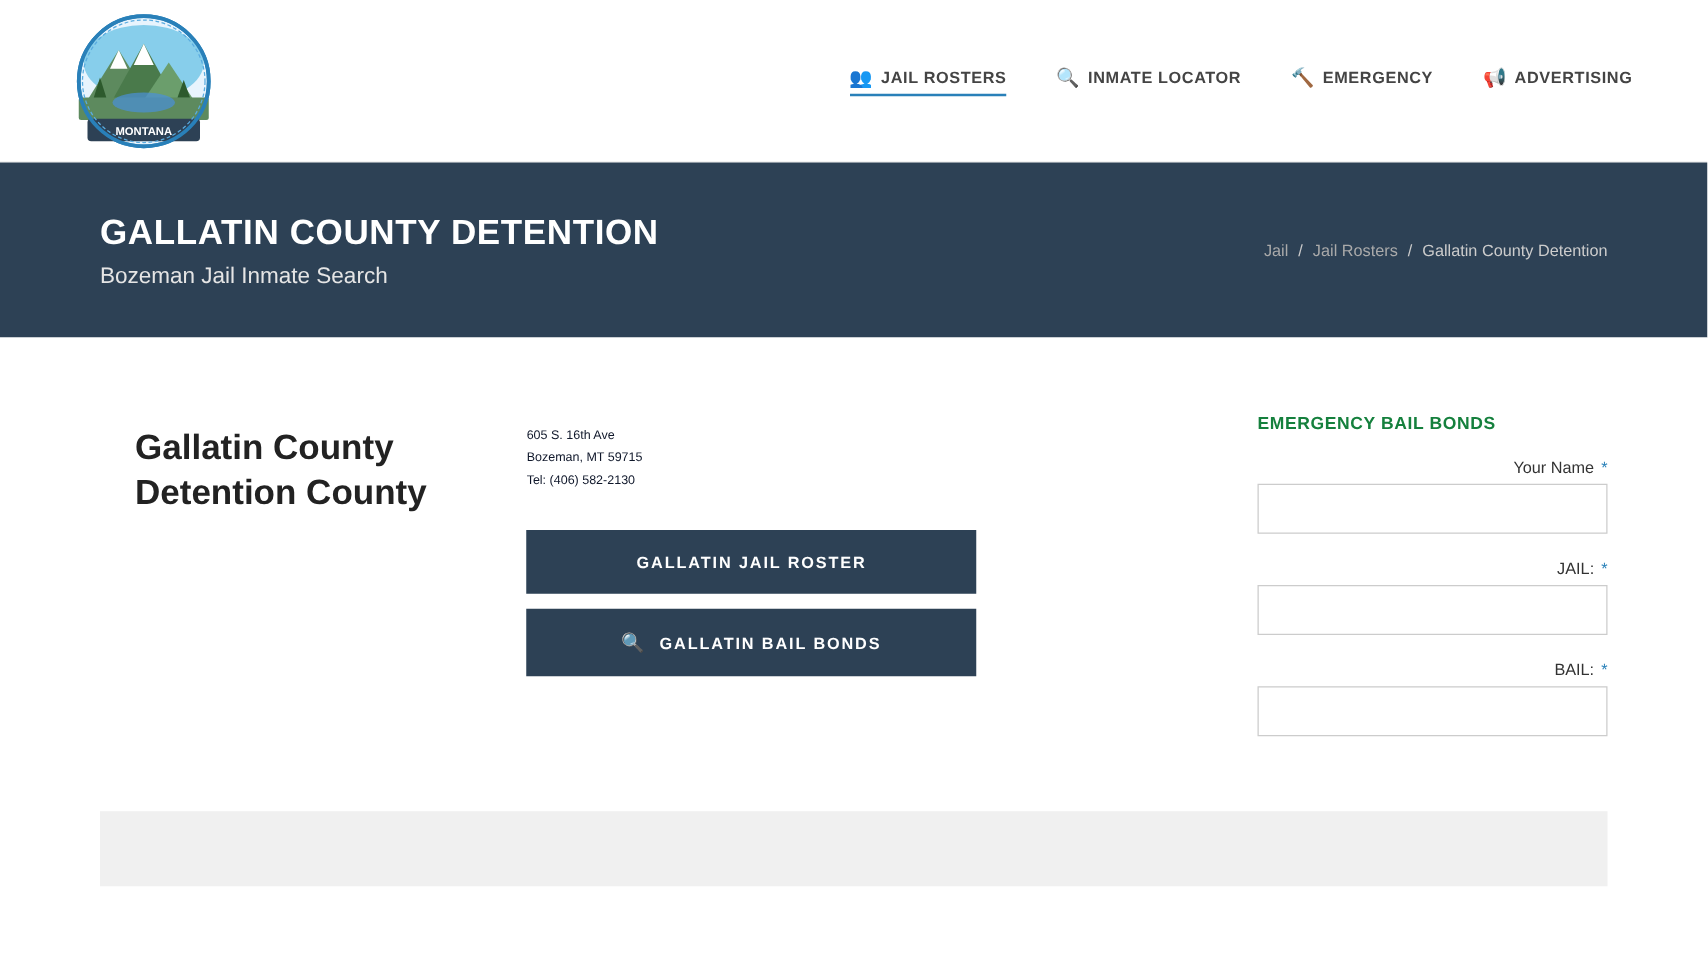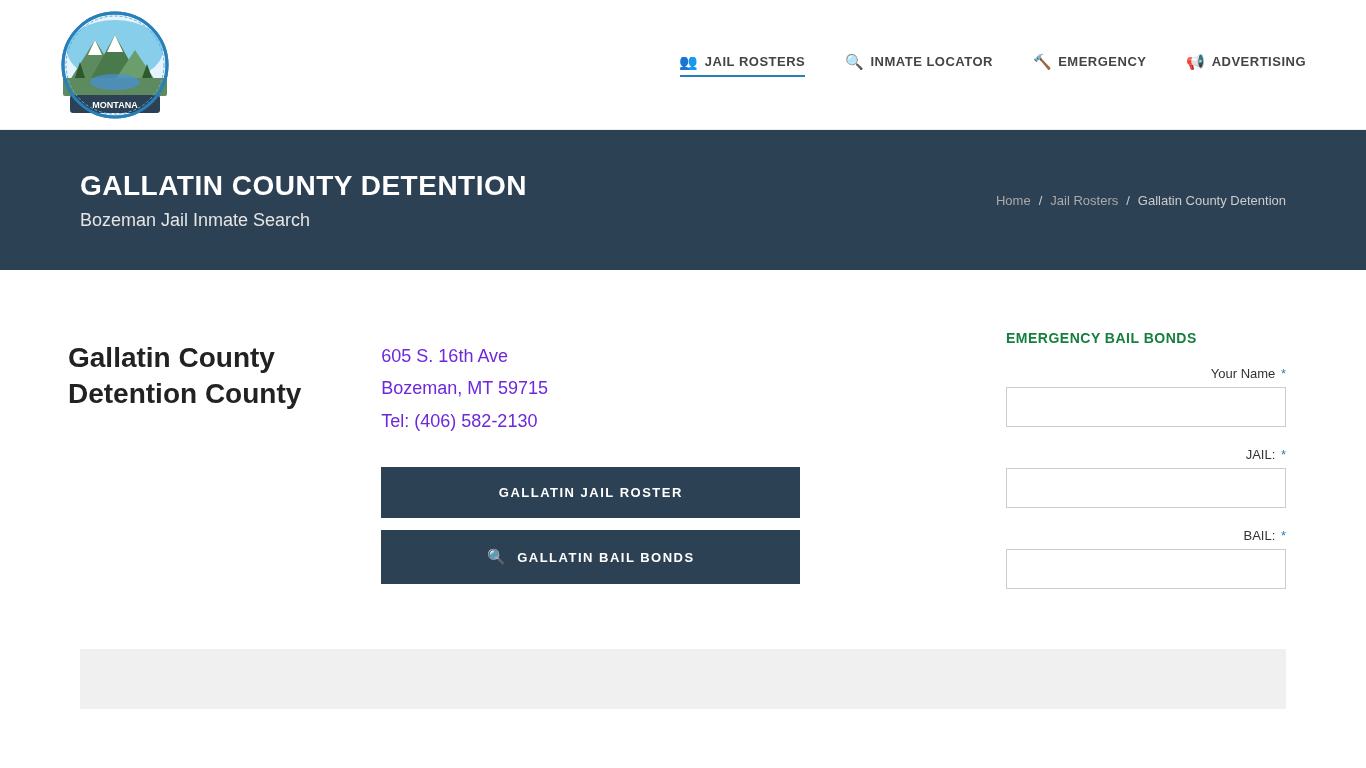--- a/index.html
+++ b/index.html
@@ -100,21 +100,21 @@
       text-decoration: none;
     }
 
     .breadcrumb span {
       color: #ccc;
     }
 
     
     .main-content {
       display: flex;
-      padding: 60px 80px 40px 68px;
+      padding: 60px 80px 40px 108px;
       gap: 40px;
       background: #fff;
     }
 
     .content-left {
       flex: 1;
       display: flex;
       gap: 80px;
     }
 
@@ -129,42 +129,42 @@
 
     .facility-info {
       display: flex;
       flex-direction: column;
       justify-content: flex-start;
       padding-top: 10px;
       gap: 0;
     }
 
     .facility-info p {
-      font-size: 18px;
-      color: #6d28d9;
+      font-size: 10px;
+      color: #0f172a;
       line-height: 1.8;
     }
 
     .buttons-group {
       display: flex;
       flex-direction: column;
       gap: 12px;
       margin-top: 30px;
     }
 
     .btn-dark {
       background: #2d4155;
       color: #fff;
       font-size: 13px;
       font-weight: 700;
       letter-spacing: 1.5px;
       border: none;
       padding: 18px 40px;
       cursor: pointer;
-      width: 419px;
+      width: 360px;
       text-align: center;
       display: flex;
       align-items: center;
       justify-content: center;
       gap: 10px;
     }
 
     
     .sidebar {
       width: 280px;
@@ -269,21 +269,21 @@
     </a>
   </nav>
 </div>
 
 <div class="hero">
   <div class="hero-left">
     <h1>GALLATIN COUNTY DETENTION</h1>
     <p>Bozeman Jail Inmate Search</p>
   </div>
   <div class="breadcrumb">
-    <a href="#">Home</a>
+    <a href="#">Jail</a>
     <span>/</span>
     <a href="#">Jail Rosters</a>
     <span>/</span>
     <span>Gallatin County Detention</span>
   </div>
 </div>
 
 <div class="main-content">
   <div class="content-left">
 

